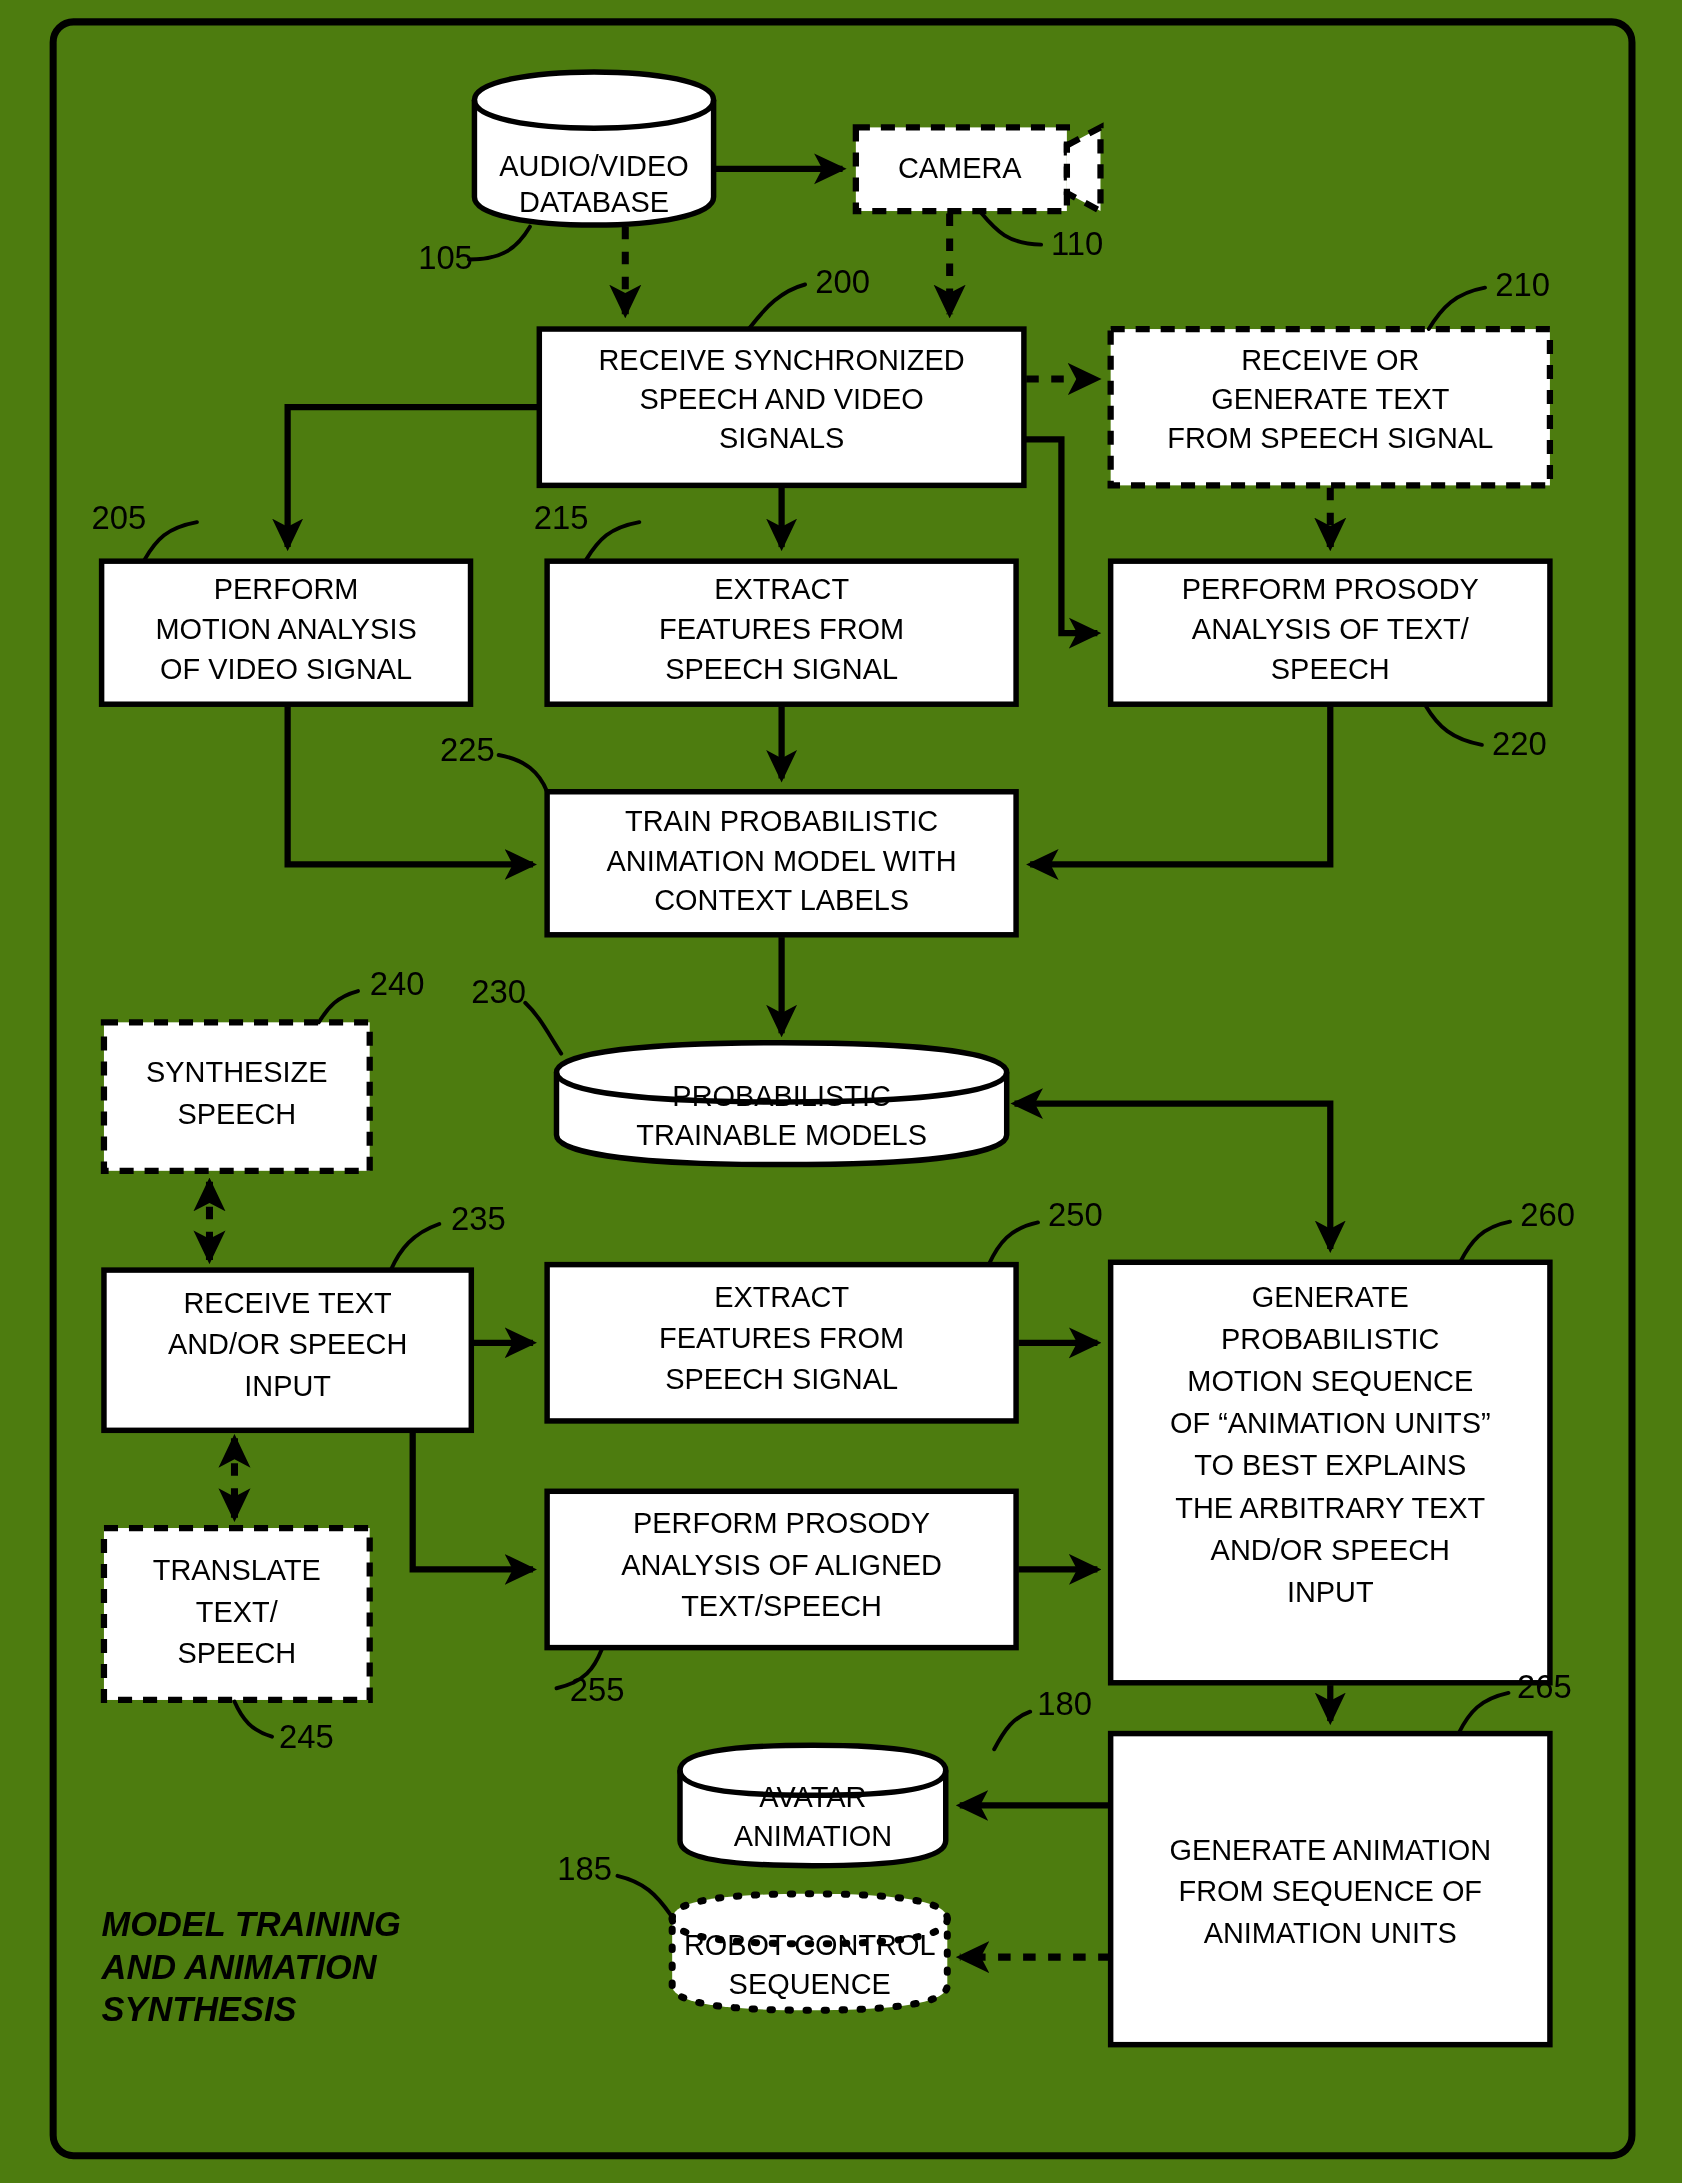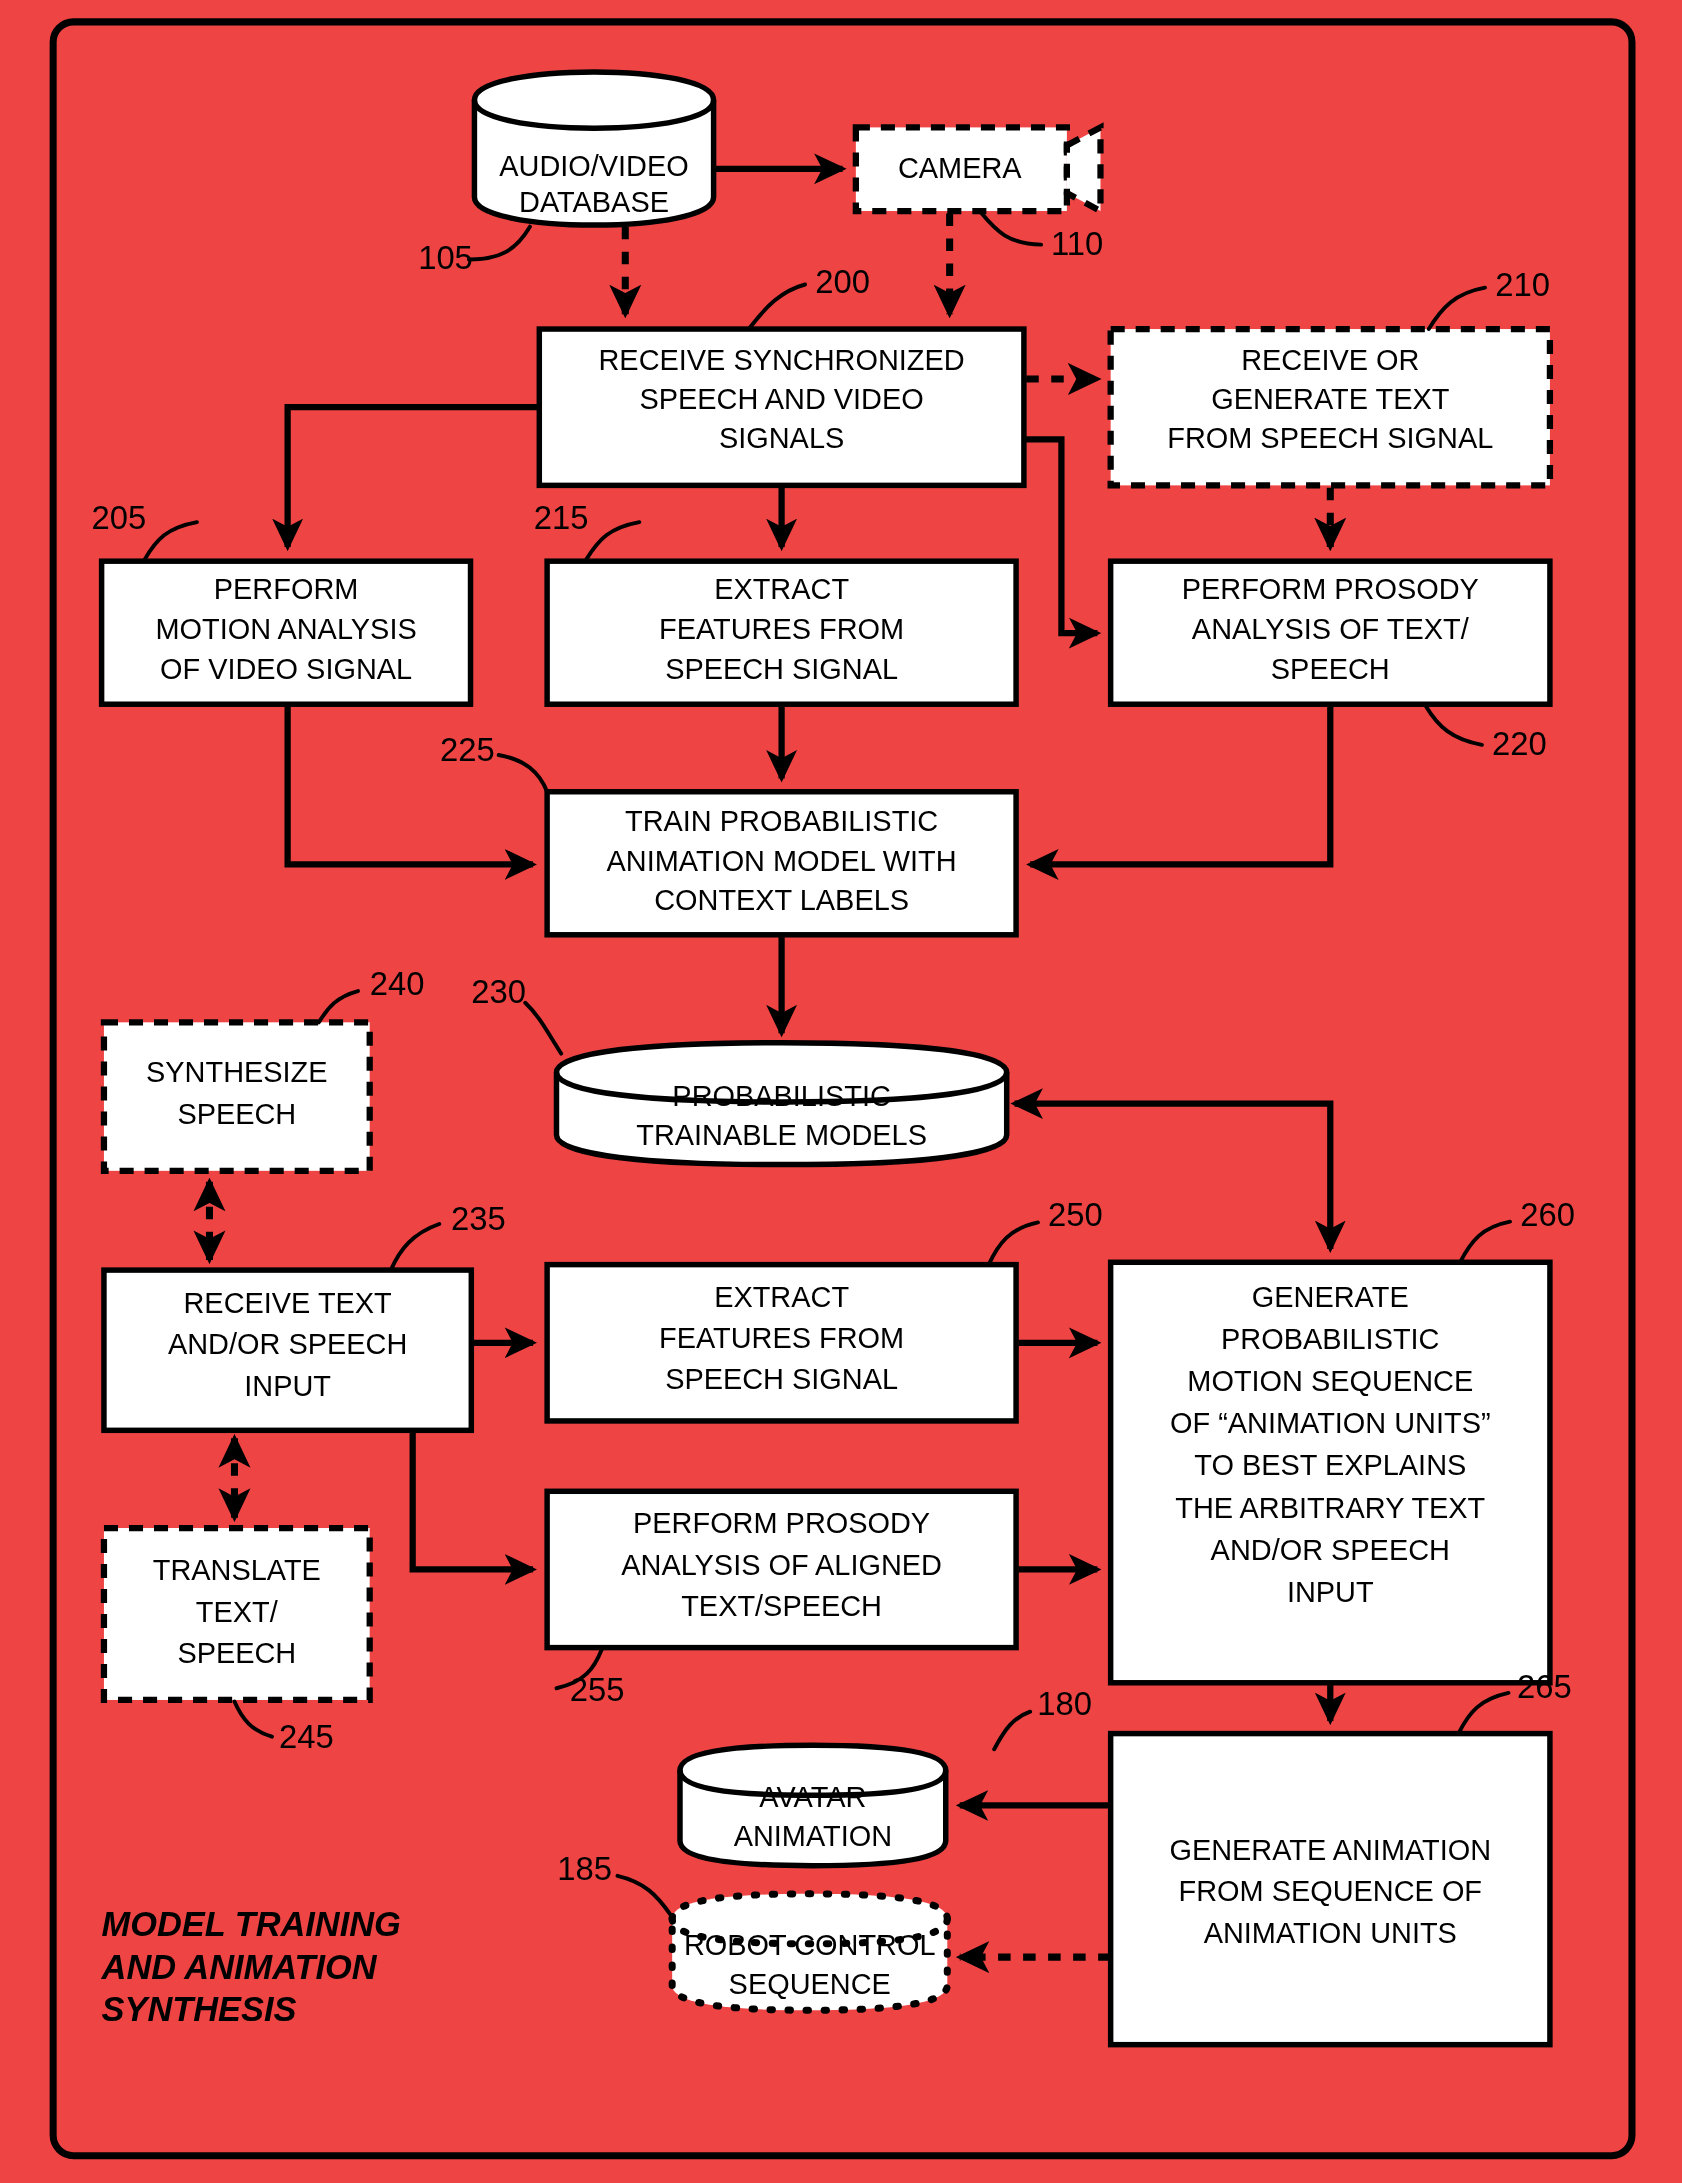--- a/index.html
+++ b/index.html
@@ -4,21 +4,21 @@
 <style>
   html, body {
     margin: 0;
     padding: 0;
     background: #ffffff;
   }
   #figure-root {
     position: relative;
     width: 1682px;
     height: 2183px;
-    background: #ef4444;
+    background: #4d7c0f;
     font-family: "Liberation Sans", sans-serif;
   }
   svg#figure-svg {
     position: absolute;
     top: 0;
     left: 0;
     width: 1682px;
     height: 2183px;
     display: block;
   }

